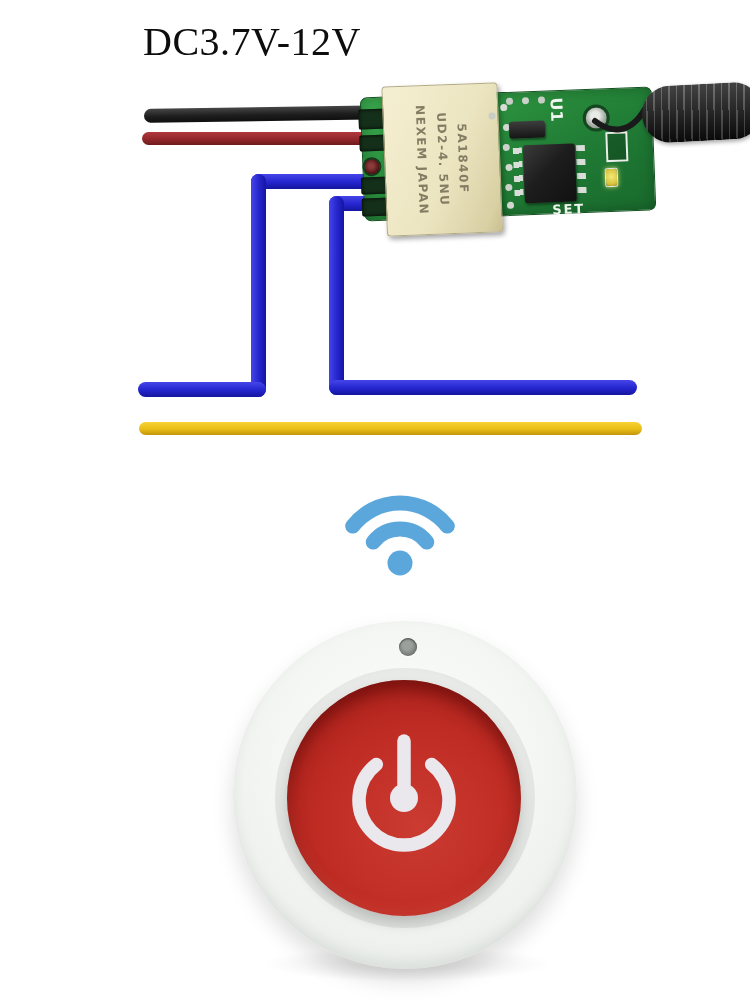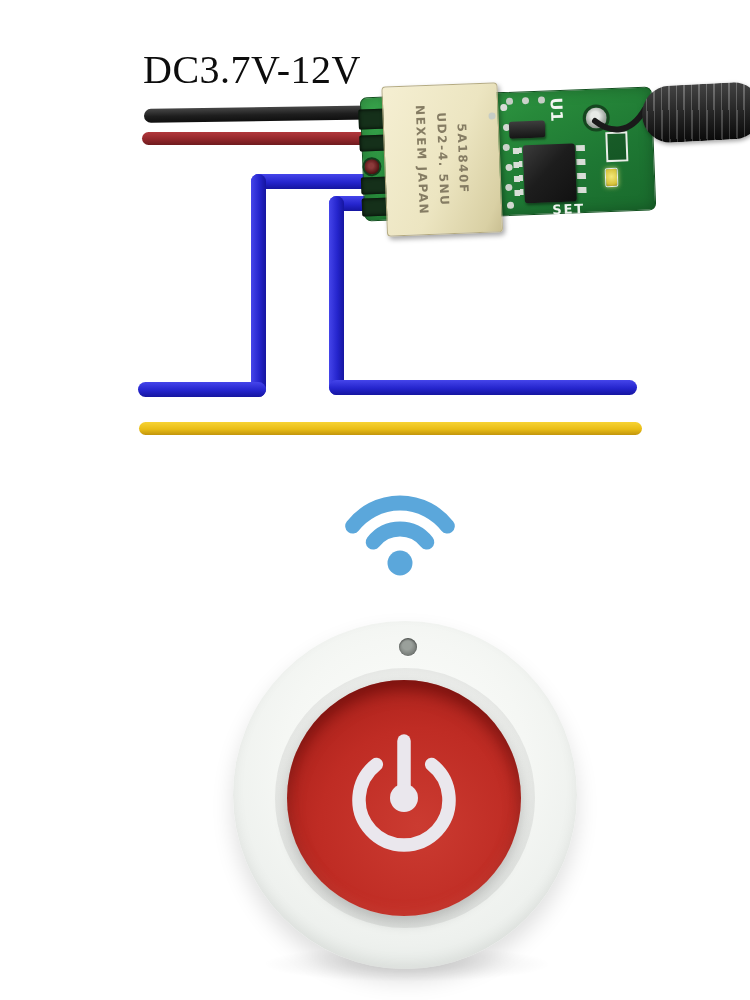--- a/index.html
+++ b/index.html
@@ -2,21 +2,21 @@
 <html><head>
 <meta charset="utf-8">
 <style>
   html,body{margin:0;padding:0;background:#fff;}
   .canvas{
     position:relative;width:750px;height:1000px;background:#ffffff;
     overflow:hidden;font-family:"Liberation Sans",sans-serif;
   }
   
   .title{
-    position:absolute;left:143px;top:46px;
+    position:absolute;left:143px;top:18px;
     font-family:"Liberation Serif","DejaVu Serif",serif;
     font-size:40px;color:#0d0d0d;letter-spacing:0.5px;white-space:nowrap;
   }
   
   .wire{position:absolute;border-radius:8px;}
   .wire.black{background:linear-gradient(180deg,#474747,#1e1e1e 55%,#0f0f0f);}
   .wire.red{background:linear-gradient(180deg,#b2383c,#93272b 55%,#6f1b1e);}
   .wire.blue-h{background:linear-gradient(180deg,#4545ea,#2525cd 55%,#1515a0);}
   .wire.blue-v{background:linear-gradient(90deg,#4545ea,#2525cd 55%,#1515a0);}
   .wire.yellow{background:linear-gradient(180deg,#f7d334,#e9bd16 55%,#c2950c);}

